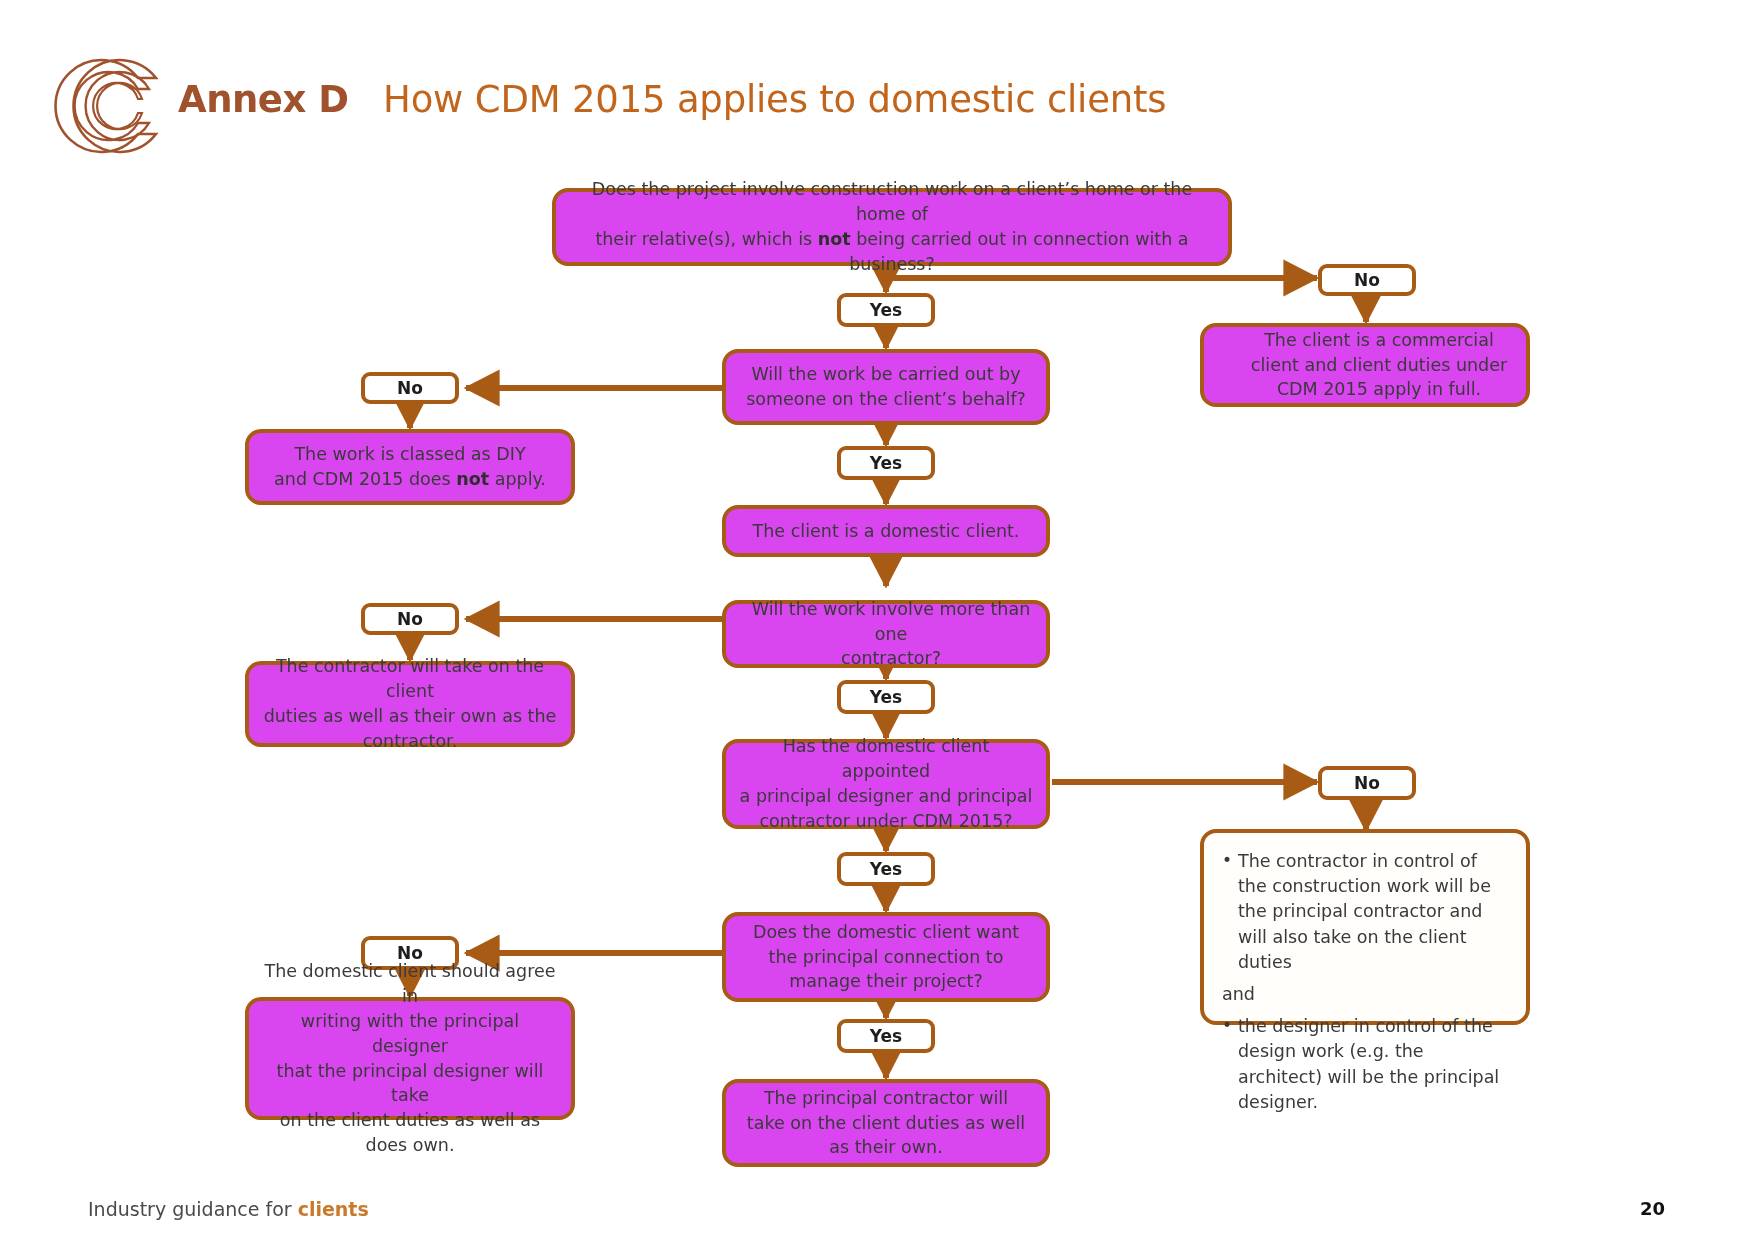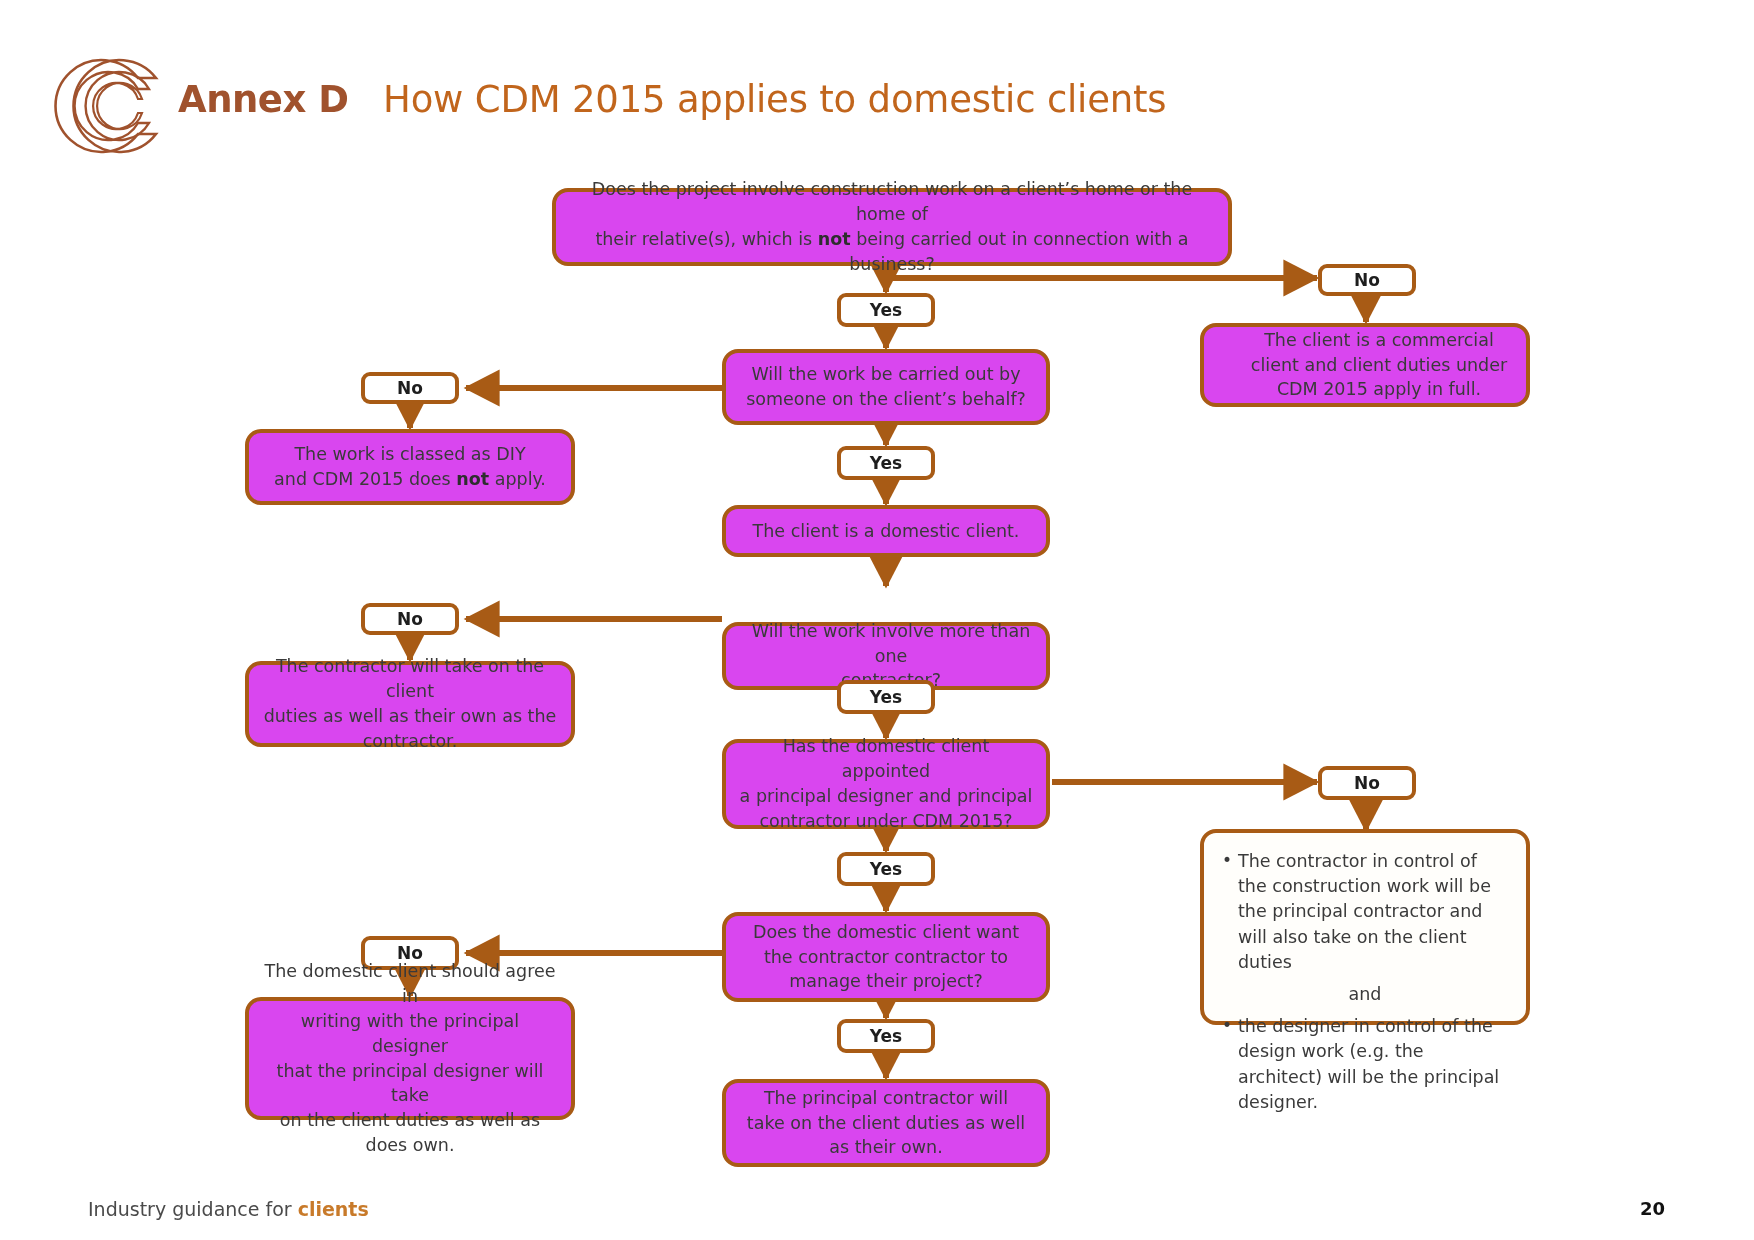--- a/index.html
+++ b/index.html
@@ -111,21 +111,20 @@
   .bullets li::before {
     content: "\2022";
     position: absolute;
     left: -14px;
     top: -1px;
     font-size: 17px;
     color: #3A3A3A;
   }
   .bullets .andline {
     margin: 7px 0 7px 2px;
-    text-align: center;
   }
 
   
   #footer-text {
     position: absolute;
     left: 88px; top: 1198px;
     font-size: 19px;
     color: #4A4A4A;
     white-space: nowrap;
   }
@@ -261,21 +260,21 @@
 </div>
 
 <div class="pill" style="left:837px; top:446px; width:98px; height:34px;">
   <span>Yes</span>
 </div>
 
 <div class="node" style="left:722px; top:505px; width:328px; height:52px;">
   <span>The client is a domestic client.</span>
 </div>
 
-<div class="node" style="left:722px; top:622px; width:328px; height:68px;padding-left:22px;">
+<div class="node" style="left:722px; top:600px; width:328px; height:68px;padding-left:22px;">
   <div>
     <span>Will the work involve more than one</span><br>
     <span>contractor?</span>
   </div>
 </div>
 
 <div class="pill" style="left:361px; top:603px; width:98px; height:32px;">
   <span>No</span>
 </div>
 
@@ -313,21 +312,21 @@
   </ul>
 </div>
 
 <div class="pill" style="left:837px; top:852px; width:98px; height:34px;">
   <span>Yes</span>
 </div>
 
 <div class="node" style="left:722px; top:912px; width:328px; height:90px;">
   <div>
     <span>Does the domestic client want</span><br>
-    <span>the contractor contractor to</span><br>
+    <span>the principal connection to</span><br>
     <span>manage their project?</span>
   </div>
 </div>
 
 <div class="pill" style="left:361px; top:936px; width:98px; height:34px;">
   <span>No</span>
 </div>
 
 <div class="node" style="left:245px; top:997px; width:330px; height:123px;">
   <div>

